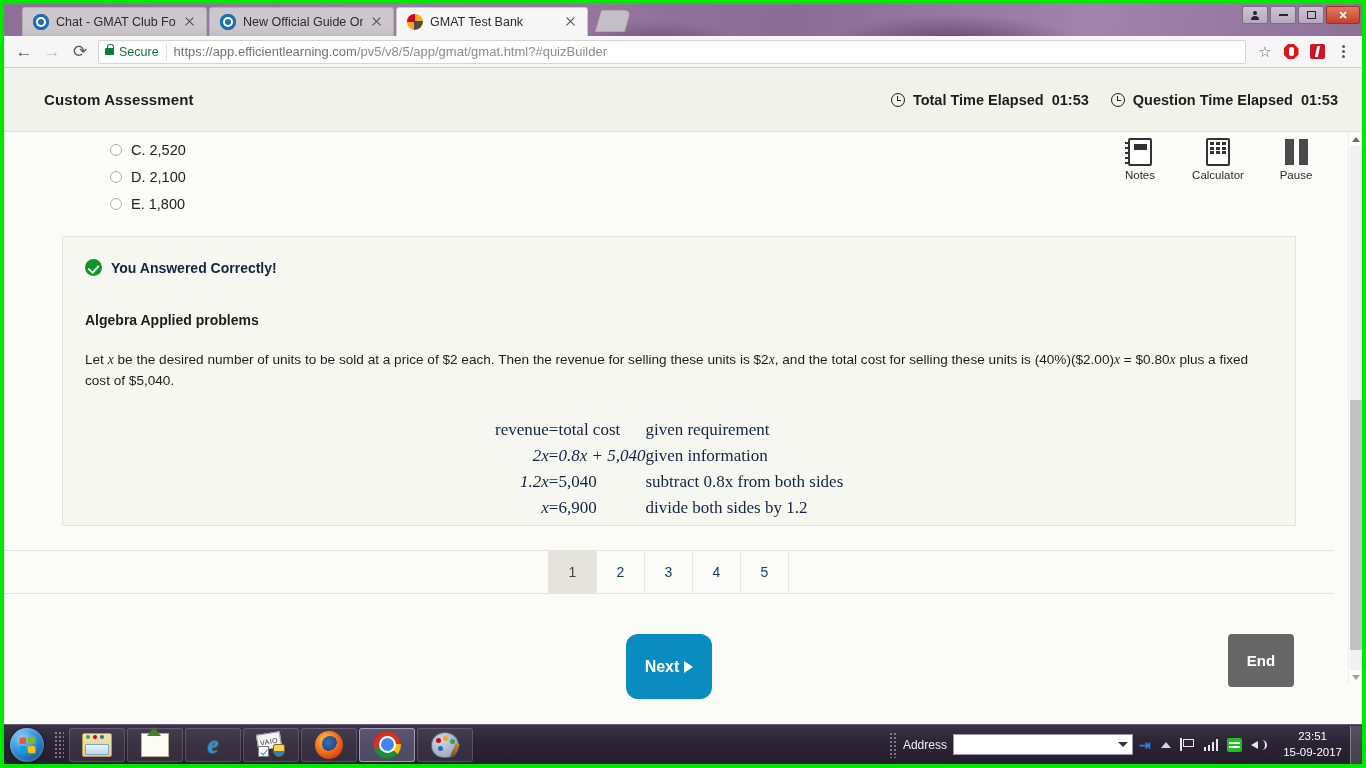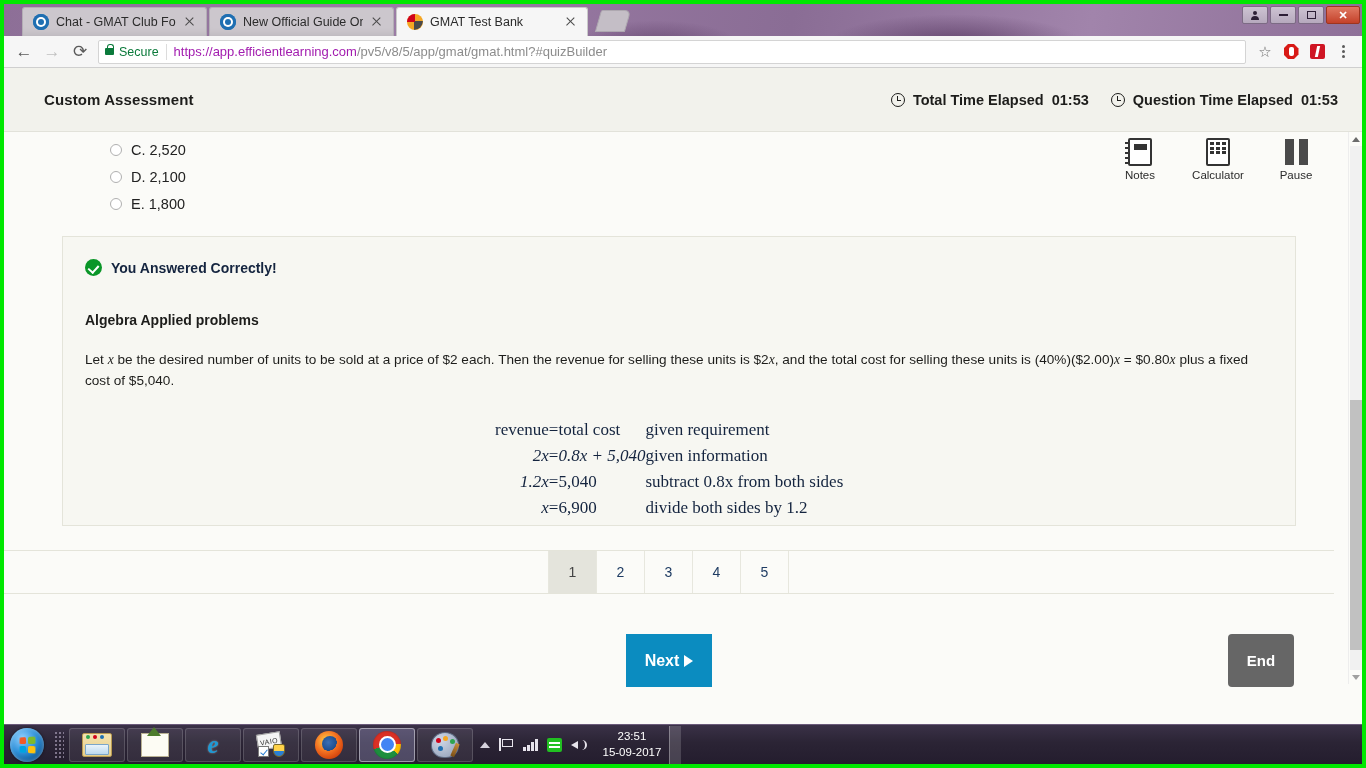--- a/index.html
+++ b/index.html
@@ -148,21 +148,21 @@
     width: 9px; height: 7px; background: #0b7a3b; border-radius: 1px;
     position: relative; margin-right: 5px; flex: 0 0 9px;
   }
   .lock::before {
     content: ""; position: absolute; left: 2px; top: -4px;
     width: 5px; height: 5px; border: 1.5px solid #0b7a3b;
     border-bottom: none; border-radius: 3px 3px 0 0;
   }
   .secure-label { color: #0b7a3b; font-size: 12.5px; margin-right: 7px; }
   .vdiv { width: 1px; height: 16px; background: #dcdcdc; margin-right: 7px; }
-  .url-strong { color: #a21caf; }
+  .url-strong { color: #737373; }
   .url-dim { color: #8c8c8c; }
   .tb-icon { width: 26px; height: 26px; flex: 0 0 26px; display: flex; align-items: center; justify-content: center; }
   .star { color: #6d6d6d; font-size: 15px; }
   .octagon {
     width: 15px; height: 15px; background: #d81a16;
     clip-path: polygon(30% 0,70% 0,100% 30%,100% 70%,70% 100%,30% 100%,0 70%,0 30%);
     position: relative;
   }
   .octagon::after {
     content: ""; position: absolute; left: 5px; top: 3px; width: 5px; height: 9px;
@@ -301,21 +301,21 @@
     font-size: 14px; color: #1f3c63;
     border-left: 1px solid #e7e7de; border-right: 1px solid #e7e7de;
     background: #fbfbf8; margin-left: -1px;
   }
   .pgitem.active { background: #e4e4dc; color: #444; }
 
   
   .btnrow { position: absolute; left: 0; right: 14px; bottom: 32px; height: 58px; }
   .btn-next {
     position: absolute; left: 50%; transform: translateX(-50%);
-    width: 86px; height: 53px; border-radius: 0;
+    width: 86px; height: 65px; border-radius: 12px;
     background: #0b8cc0; color: #fff; font-size: 16px; font-weight: bold;
     display: flex; align-items: center; justify-content: center; gap: 5px;
   }
   .btn-next .tri {
     width: 0; height: 0; border-left: 9px solid #fff;
     border-top: 6px solid transparent; border-bottom: 6px solid transparent;
   }
   .btn-end {
     position: absolute; right: 40px;
     width: 66px; height: 53px; border-radius: 4px;
@@ -770,20 +770,28 @@
     <div class="tbtn pinned">
       <span class="ic-paint">
         <span class="b b1"></span>
           <span class="b b2"></span>
           <span class="b b3"></span>
           <span class="b b4"></span>
           <span class="brush"></span>
       </span>
     </div>
 
+    <div class="deskband">
+      <span class="db-grip"></span>
+      <span class="db-label">Address</span>
+      <span class="db-input">
+        <span class="db-caret"></span>
+      </span>
+      <span class="db-go">⇥</span>
+    </div>
 
     <div class="tray">
       <span class="up"></span>
       <span class="flagico"></span>
       <span class="bars">
           <i></i>
           <i></i>
           <i></i>
           <i></i>
         </span>

